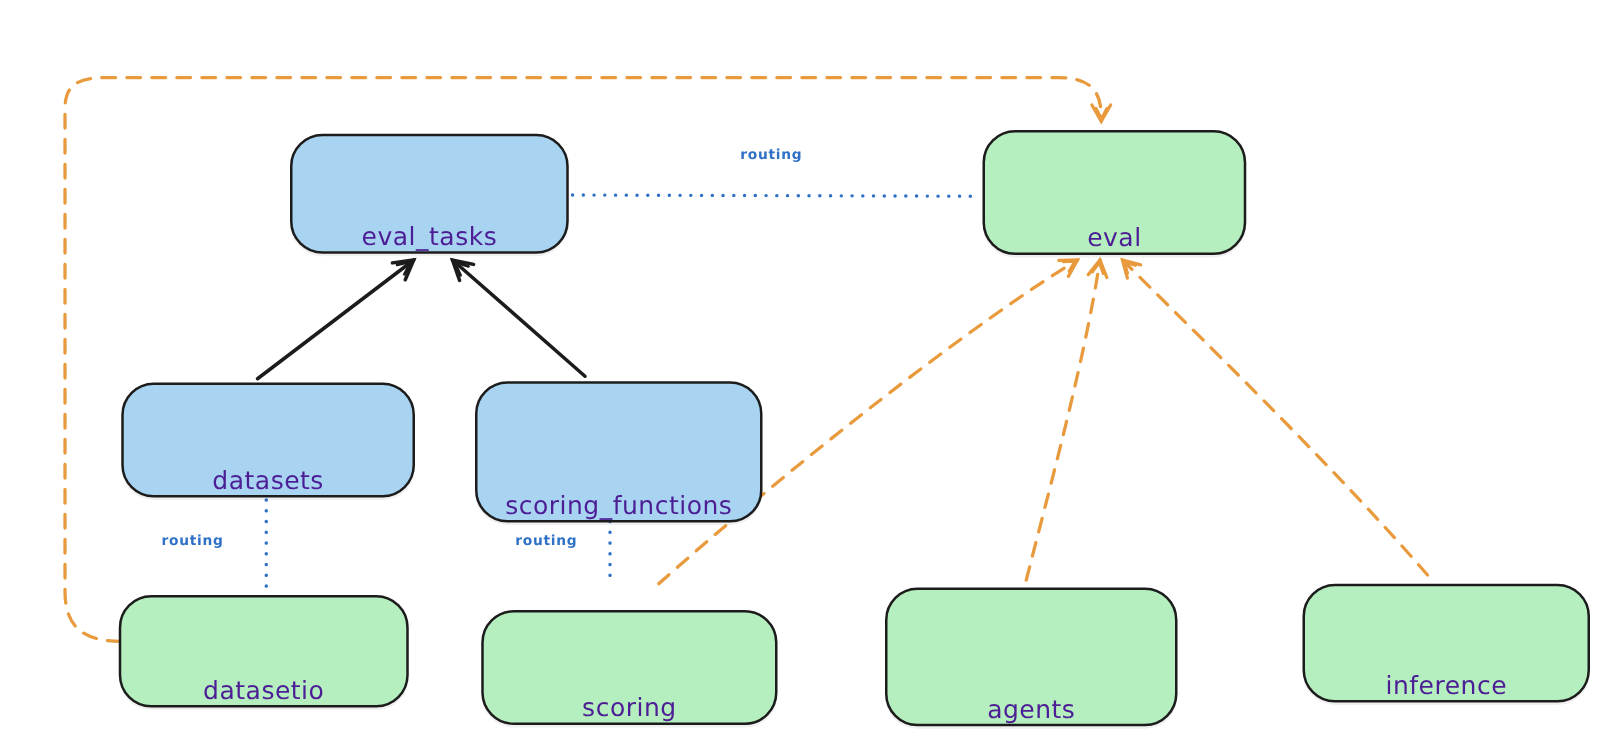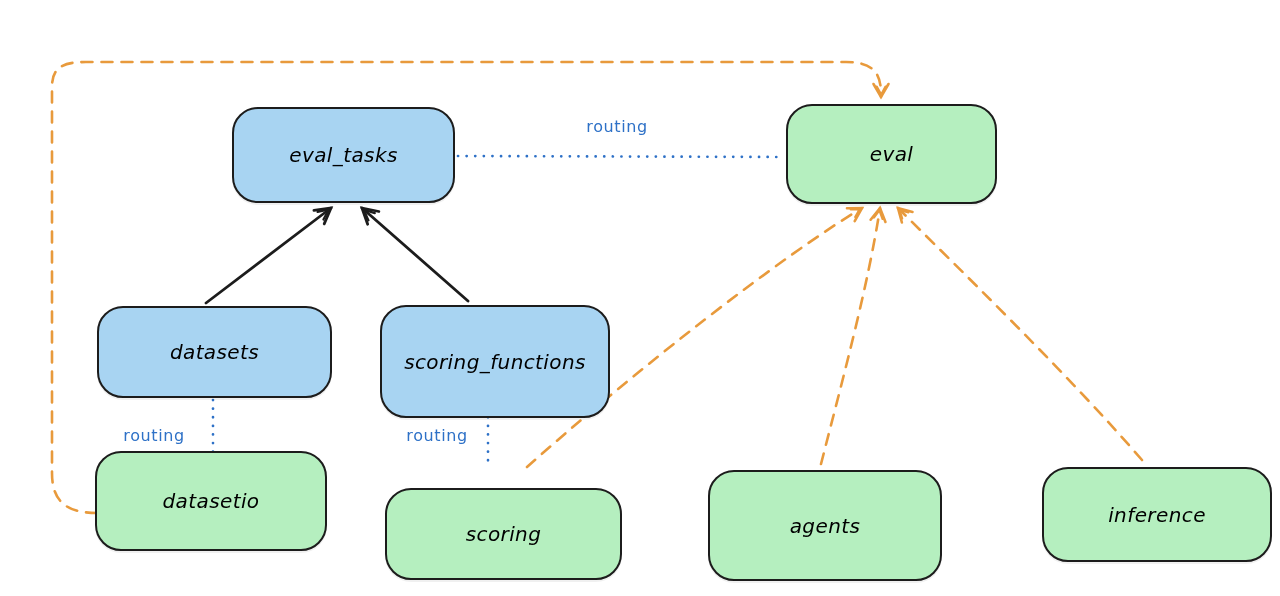--- a/index.html
+++ b/index.html
@@ -21,34 +21,33 @@
   #edges{position:absolute;left:0;top:0;width:1280px;height:596px;}
   .edge-black{stroke:var(--stroke);stroke-width:2.8;fill:none;stroke-linecap:round;}
   .edge-blue-dotted{stroke:var(--edge-blue);stroke-width:2.7;fill:none;stroke-dasharray:0.1 8.5;stroke-linecap:round;}
   .edge-orange-dashed{stroke:var(--edge-orange);stroke-width:2.6;fill:none;stroke-dasharray:11 9;stroke-linecap:round;}
   .mhead-black{stroke:var(--stroke);fill:none;stroke-linecap:round;}
   .mhead-orange{stroke:var(--edge-orange);fill:none;stroke-linecap:round;}
   .node{
     position:absolute;
     border:2.6px solid var(--stroke);
     border-radius:26px;
-    display:flex;align-items:center;justify-content:center;
-    font-size:20px;color:#000000;letter-spacing:.4px;
+    display:flex;align-items:flex-end;justify-content:center;
+    font-size:20px;color:#4c1d95;letter-spacing:.4px;
     box-shadow:0 2px 0 rgba(0,0,0,0.06);
     box-sizing:border-box;
-    font-style:italic;
   }
   .node.blue{background:var(--node-blue);}
   .node.green{background:var(--node-green);}
   .edge-label{
     position:absolute;
     transform:translateX(-50%);
     color:var(--edge-blue);
-    font-weight:normal;
-    font-size:16px;
+    font-weight:bold;
+    font-size:11px;
     letter-spacing:.6px;
     white-space:nowrap;
   }
 </style>
 </head>
 <body>
 
 <div id="canvas">
 
   <svg id="edges" width="1280" height="596" viewBox="0 0 1280 596">
@@ -85,21 +84,21 @@
   </div>
 
   <div class="node blue" style="left:97px;top:306px;width:235px;height:92px;">
     <span>datasets</span>
   </div>
 
   <div class="node blue" style="left:380px;top:305px;width:230px;height:113px;">
     <span>scoring_functions</span>
   </div>
 
-  <div class="node green" style="left:95px;top:451px;width:232px;height:100px;">
+  <div class="node green" style="left:95px;top:476px;width:232px;height:90px;">
     <span>datasetio</span>
   </div>
 
   <div class="node green" style="left:385px;top:488px;width:237px;height:92px;">
     <span>scoring</span>
   </div>
 
   <div class="node green" style="left:708px;top:470px;width:234px;height:111px;">
     <span>agents</span>
   </div>

